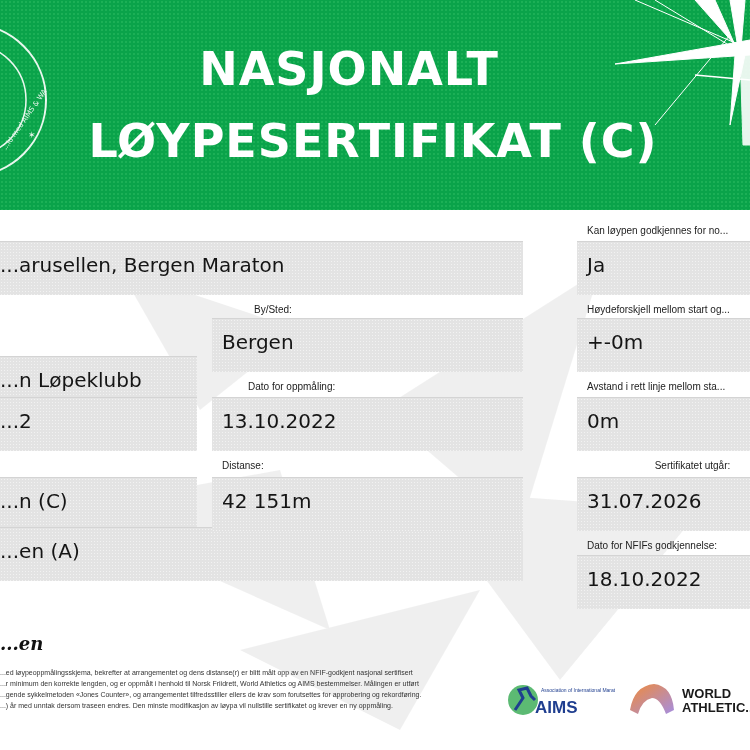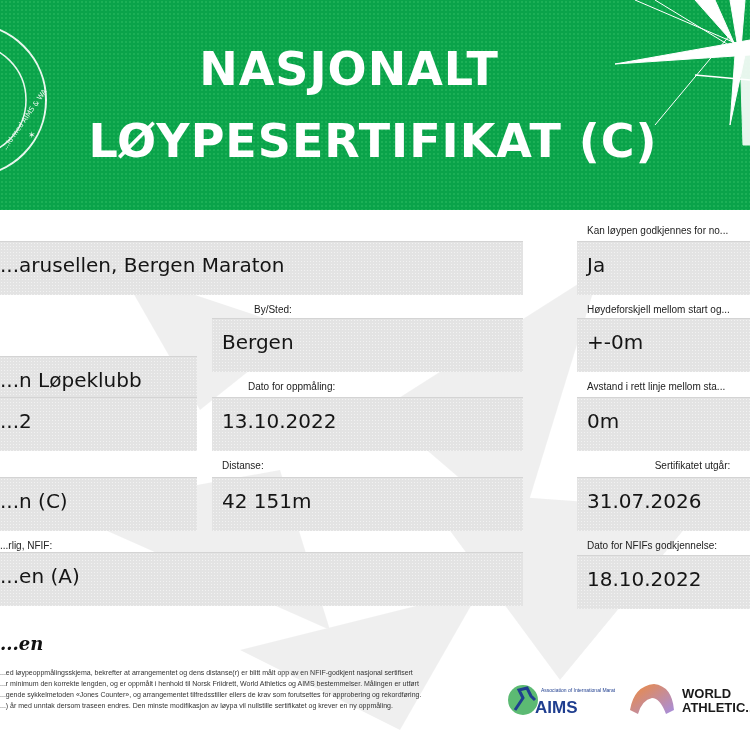--- a/index.html
+++ b/index.html
@@ -93,21 +93,21 @@
 
 <div class="field left" style="left:0; top:241px; width:523px;">...arusellen, Bergen Maraton</div>
 
 <div class="field left" style="left:0; top:318px; width:197px;margin-top:38px;">...n Løpeklubb</div>
 
 <div class="field left" style="left:0; top:397px; width:197px;">...2</div>
 
 <div class="field left" style="left:0; top:477px; width:197px;">...n (C)</div>
 
 <div class="label" style="left:0; top:540px;">...rlig, NFIF:</div>
-<div class="field left" style="left:0; top:552px; width:523px;">...en (A)</div>
+<div class="field left" style="left:0; top:527px; width:523px;">...en (A)</div>
 
 <div class="label" style="left:222px; top:304px;padding-left:32px;">By/Sted:</div>
 <div class="field" style="left:212px; top:318px; width:311px;">Bergen</div>
 
 <div class="label" style="left:222px; top:381px;padding-left:26px;">Dato for oppmåling:</div>
 <div class="field" style="left:212px; top:397px; width:311px;">13.10.2022</div>
 
 <div class="label" style="left:222px; top:460px;">Distanse:</div>
 <div class="field" style="left:212px; top:477px; width:311px;">42 151m</div>
 

